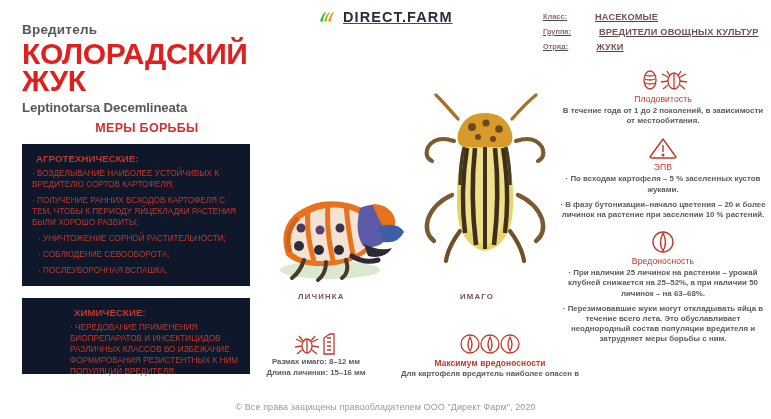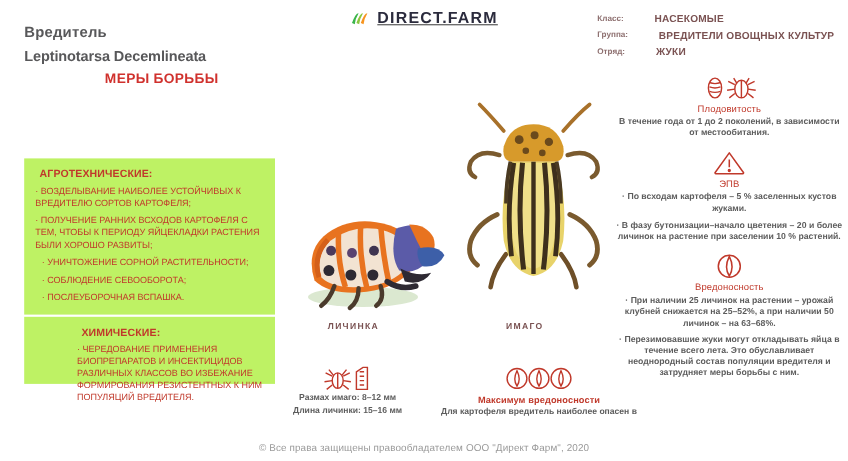--- a/index.html
+++ b/index.html
@@ -9,34 +9,34 @@
     font-family:"Liberation Sans", sans-serif; color:#4a4a4a;
   }
   .stage{ position:absolute; inset:0; }
 
   
   .logo{ position:absolute; left:319px; top:9px; display:flex; align-items:center; gap:7px;text-decoration:underline; }
   .logo-mark{ width:17px; height:14px; display:block; }
   .logo-text{ font-size:14.5px; font-weight:bold; letter-spacing:1.1px; color:#2b2b3d; }
 
   .classification{ position:absolute; left:543px; top:11px; width:226px; }
-  .cl-row{ display:flex; align-items:flex-end; gap:4px; line-height:12.5px; margin-bottom:2.5px;}
+  .cl-row{ display:flex; align-items:flex-end; gap:4px; line-height:12.5px; margin-bottom:2.5px;text-decoration:underline;}
   .cl-key{ font-size:7.4px; font-weight:bold; color:#8d6f6f; }
   .cl-val{ font-size:9.2px; font-weight:bold; color:#7a5252; letter-spacing:.2px;padding-left:24px; }
 
   
   .title-wrap{ position:absolute; left:22px; top:22px; width:250px; }
   .t-pre{ font-size:13.5px; font-weight:bold; color:#58585a; letter-spacing:.2px; }
   .t-main{ font-size:30px; line-height:27px; font-weight:bold; color:#e01f1f; letter-spacing:-.4px; margin-top:3px; }
   .t-latin{ font-size:13.2px; font-weight:bold; color:#58585a; margin-top:6px; letter-spacing:-.1px;}
   .t-sub{ font-size:12.5px; font-weight:bold; color:#d0312d; text-align:center; margin-top:6px; letter-spacing:.3px;}
 
   
-  .panel{ position:absolute; left:22px; top:144px; width:228px; background:#bef264; padding:9px 10px 10px 10px; }
-  .panel.second{ top:288px; height:61px;padding-left:48px; }
+  .panel{ position:absolute; left:22px; top:144px; width:228px; background:#0f172a; padding:9px 10px 10px 10px; }
+  .panel.second{ top:298px; height:76px;padding-left:48px; }
   .p-head{ font-size:9.6px; font-weight:bold; color:#c0392b; letter-spacing:.1px; margin-bottom:4px; padding-left:4px;}
   .p-item{ font-size:8.2px; line-height:11px; color:#c0392b; margin-bottom:5px; letter-spacing:0px; }
   .p-item.ind{ padding-left:6px; }
   .p-item:last-child{ margin-bottom:0; }
 
   
   .illus{ position:absolute; }
   .cap{ position:absolute; font-size:7.8px; font-weight:bold; color:#7a5252; letter-spacing:1.2px; }
   #cap-larva{ left:298px; top:292px; }
   #cap-imago{ left:460px; top:292px; }
@@ -87,20 +87,24 @@
       <span class="cl-val">ВРЕДИТЕЛИ ОВОЩНЫХ КУЛЬТУР</span>
     </div>
     <div class="cl-row">
       <span class="cl-key">Отряд:</span>
       <span class="cl-val">ЖУКИ</span>
     </div>
   </div>
 
   <div class="title-wrap">
     <div class="t-pre">Вредитель</div>
+    <div class="t-main">
+      <div>КОЛОРАДСКИЙ</div>
+      <div>ЖУК</div>
+    </div>
     <div class="t-latin">Leptinotarsa Decemlineata</div>
     <div class="t-sub">МЕРЫ БОРЬБЫ</div>
   </div>
 
   <div class="panel">
     <div class="p-head">АГРОТЕХНИЧЕСКИЕ:</div>
     <div class="p-item">· ВОЗДЕЛЫВАНИЕ НАИБОЛЕЕ УСТОЙЧИВЫХ К ВРЕДИТЕЛЮ СОРТОВ КАРТОФЕЛЯ;</div>
     <div class="p-item">· ПОЛУЧЕНИЕ РАННИХ ВСХОДОВ КАРТОФЕЛЯ С ТЕМ, ЧТОБЫ К ПЕРИОДУ ЯЙЦЕКЛАДКИ РАСТЕНИЯ БЫЛИ ХОРОШО РАЗВИТЫ;</div>
     <div class="p-item ind">· УНИЧТОЖЕНИЕ СОРНОЙ РАСТИТЕЛЬНОСТИ;</div>
     <div class="p-item ind">· СОБЛЮДЕНИЕ СЕВООБОРОТА;</div>

